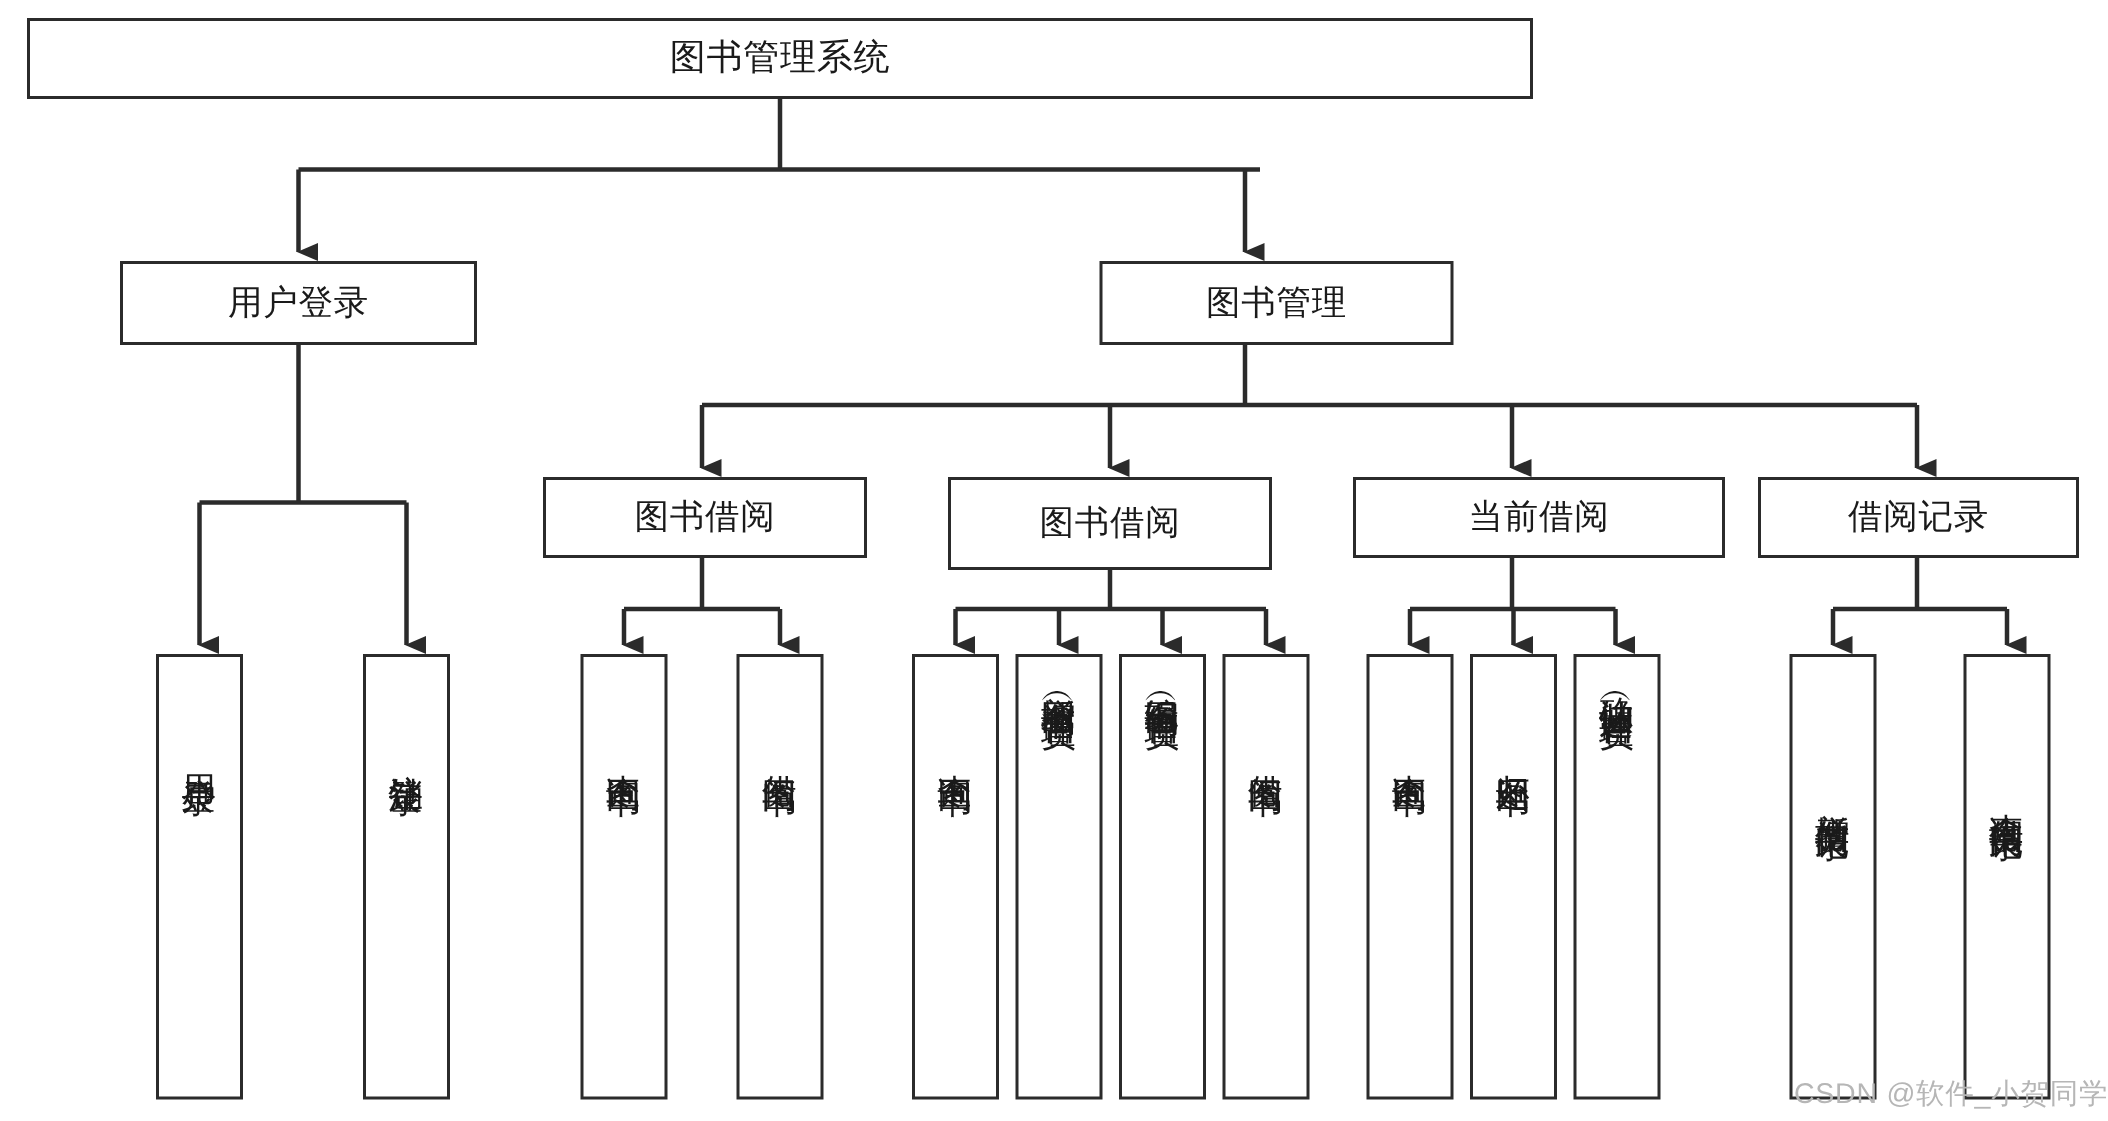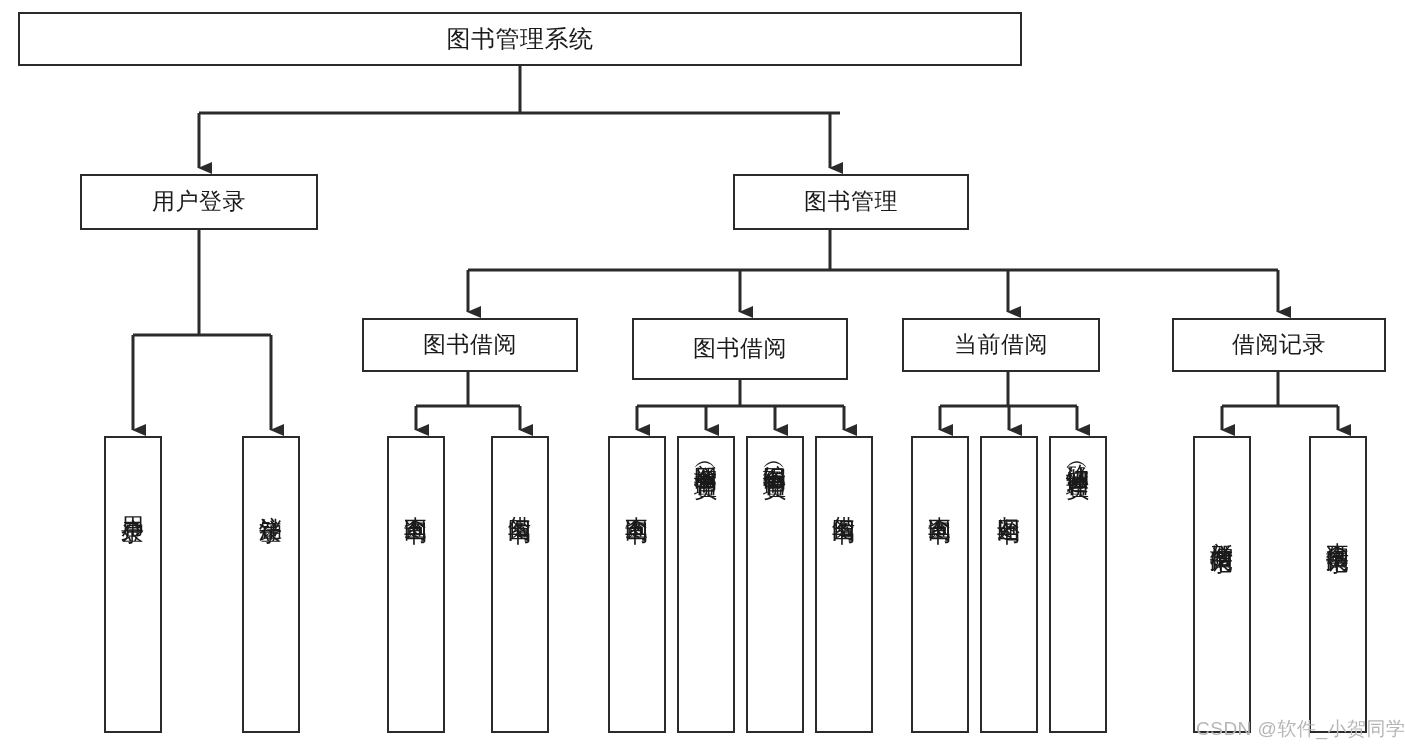--- a/index.html
+++ b/index.html
@@ -141,21 +141,21 @@
   <div class="node h-node" style="left:712px; top:174px; width:236px; height:56px;margin-left:21px;">
     <span class="lbl">图书管理</span>
   </div>
 
   <div class="node h-node" style="left:362px; top:318px; width:216px; height:54px;">
     <span class="lbl">图书借阅</span>
   </div>
   <div class="node h-node" style="left:632px; top:318px; width:216px; height:62px;">
     <span class="lbl">图书借阅</span>
   </div>
-  <div class="node h-node" style="left:902px; top:318px; width:198px; height:54px;">
+  <div class="node h-node" style="left:902px; top:318px; width:248px; height:54px;">
     <span class="lbl">当前借阅</span>
   </div>
   <div class="node h-node" style="left:1172px; top:318px; width:214px; height:54px;">
     <span class="lbl">借阅记录</span>
   </div>
 
   <div class="node v-node mid-label" style="left:104px; top:436px; width:58px; height:297px;">
     <span class="lbl">用户登录</span>
   </div>
   <div class="node v-node mid-label" style="left:242px; top:436px; width:58px; height:297px;">

